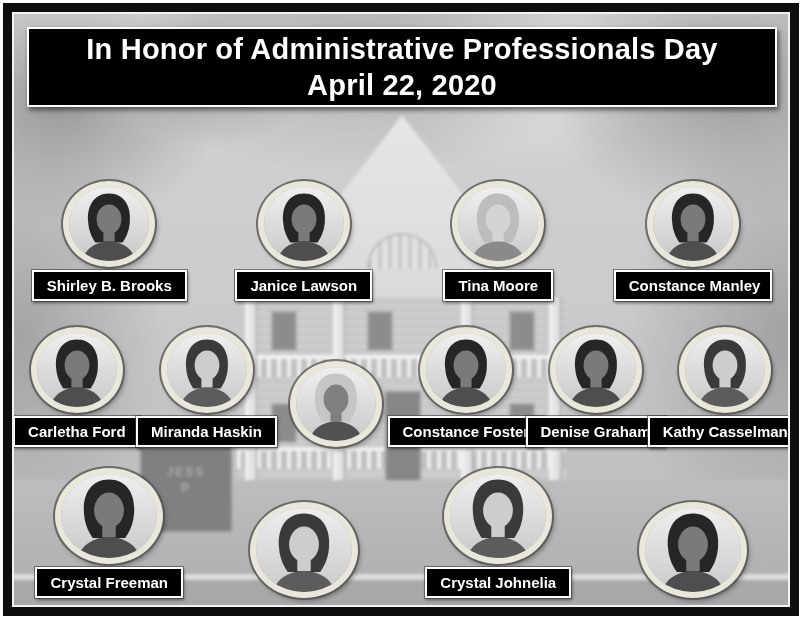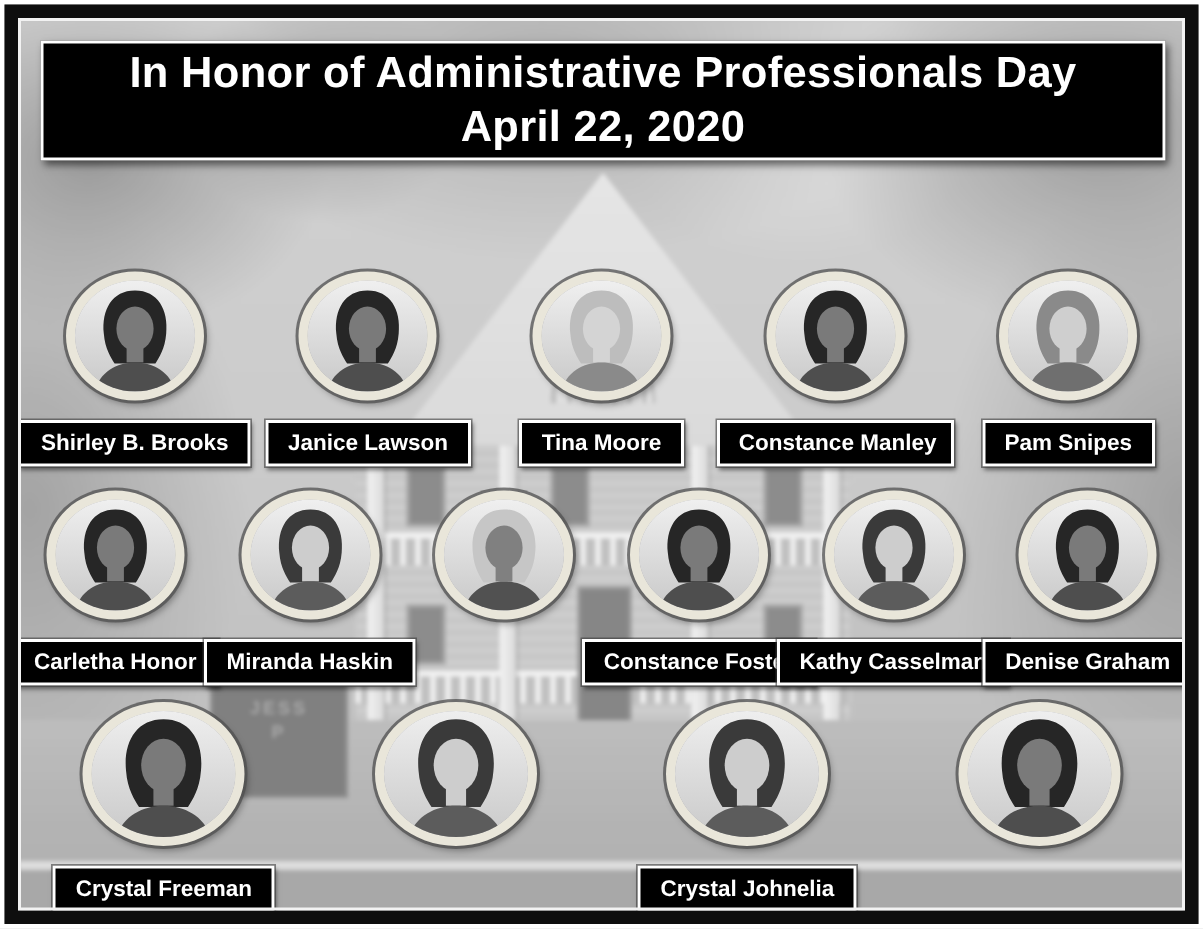--- a/index.html
+++ b/index.html
@@ -46,21 +46,21 @@
   .fade{position:absolute;inset:0;background:rgba(255,255,255,.24);}
 
   
   .title{position:absolute;left:15px;top:15px;width:750px;height:80px;box-sizing:border-box;background:#000000;border:2px solid #ffffff;
     box-shadow:2px 3px 5px rgba(0,0,0,.55);display:flex;flex-direction:column;align-items:center;justify-content:center;z-index:3;}
   .title .t1,.title .t2{color:#ffffff;font-weight:bold;font-size:29px;line-height:36px;letter-spacing:.2px;white-space:nowrap;}
 
   
   .row{position:absolute;left:0;right:0;display:flex;z-index:2;}
   .row1{top:153px;} .row2{top:299px;} .row3{top:440px;}
-  .cell{flex:1;display:flex;flex-direction:column;align-items:center;gap:13px;min-width:0;}
+  .cell{flex:1;display:flex;flex-direction:column;align-items:center;gap:3px;min-width:0;justify-content:flex-end;}
   .oval{width:80px;height:74px;border:6px solid #e9e6da;border-radius:50%;overflow:hidden;background:#d8d8d8;
     box-shadow:0 0 0 2px rgba(80,80,80,.75), inset 0 0 0 2px rgba(90,90,90,.55), 2px 3px 5px rgba(0,0,0,.35);}
   .row3 .oval{width:96px;height:84px;}
   .ava{display:block;width:100%;height:100%;}
 
   .plate{margin:0;background:#000000;border:2px solid #ffffff;box-shadow:0 0 0 1px rgba(60,60,60,.6),1px 2px 3px rgba(0,0,0,.5);
     padding:4px 13px;max-width:128px;}
   .row3 .plate{max-width:140px;}
   .nm{color:#ffffff;font-weight:bold;font-size:15px;line-height:19px;white-space:nowrap;display:block;}
 
@@ -161,41 +161,31 @@
       <figure class="cell p-dd">
         <div class="oval">
           <svg class="ava" viewBox="0 0 100 100" preserveAspectRatio="xMidYMid slice">
               <use href="#avatar"></use>
             </svg>
         </div>
         <figcaption class="plate">
             <span class="nm">Constance Manley</span>
           </figcaption>
       </figure>
-      <figure class="cell p-lm">
-        <div class="oval">
-          <svg class="ava" viewBox="0 0 100 100" preserveAspectRatio="xMidYMid slice">
-              <use href="#avatar"></use>
-            </svg>
-        </div>
-        <figcaption class="plate">
-            <span class="nm">Pam Snipes</span>
-          </figcaption>
-      </figure>
     </div>
 
     <div class="row row2">
       <figure class="cell p-dd">
         <div class="oval">
           <svg class="ava" viewBox="0 0 100 100" preserveAspectRatio="xMidYMid slice">
               <use href="#avatar"></use>
             </svg>
         </div>
         <figcaption class="plate">
-            <span class="nm">Carletha Honor</span>
+            <span class="nm">Carletha Ford</span>
           </figcaption>
       </figure>
       <figure class="cell p-ld">
         <div class="oval">
           <svg class="ava" viewBox="0 0 100 100" preserveAspectRatio="xMidYMid slice">
               <use href="#avatar"></use>
             </svg>
         </div>
         <figcaption class="plate">
             <span class="nm">Miranda Haskin</span>
@@ -211,38 +201,38 @@
       <figure class="cell p-dd">
         <div class="oval">
           <svg class="ava" viewBox="0 0 100 100" preserveAspectRatio="xMidYMid slice">
               <use href="#avatar"></use>
             </svg>
         </div>
         <figcaption class="plate">
             <span class="nm">Constance Foster</span>
           </figcaption>
       </figure>
+      <figure class="cell p-dd">
+        <div class="oval">
+          <svg class="ava" viewBox="0 0 100 100" preserveAspectRatio="xMidYMid slice">
+              <use href="#avatar"></use>
+            </svg>
+        </div>
+        <figcaption class="plate">
+            <span class="nm">Denise Graham</span>
+          </figcaption>
+      </figure>
       <figure class="cell p-ld">
         <div class="oval">
           <svg class="ava" viewBox="0 0 100 100" preserveAspectRatio="xMidYMid slice">
               <use href="#avatar"></use>
             </svg>
         </div>
         <figcaption class="plate">
             <span class="nm">Kathy Casselman</span>
-          </figcaption>
-      </figure>
-      <figure class="cell p-dd">
-        <div class="oval">
-          <svg class="ava" viewBox="0 0 100 100" preserveAspectRatio="xMidYMid slice">
-              <use href="#avatar"></use>
-            </svg>
-        </div>
-        <figcaption class="plate">
-            <span class="nm">Denise Graham</span>
           </figcaption>
       </figure>
     </div>
 
     <div class="row row3">
       <figure class="cell p-dd">
         <div class="oval">
           <svg class="ava" viewBox="0 0 100 100" preserveAspectRatio="xMidYMid slice">
               <use href="#avatar"></use>
             </svg>

